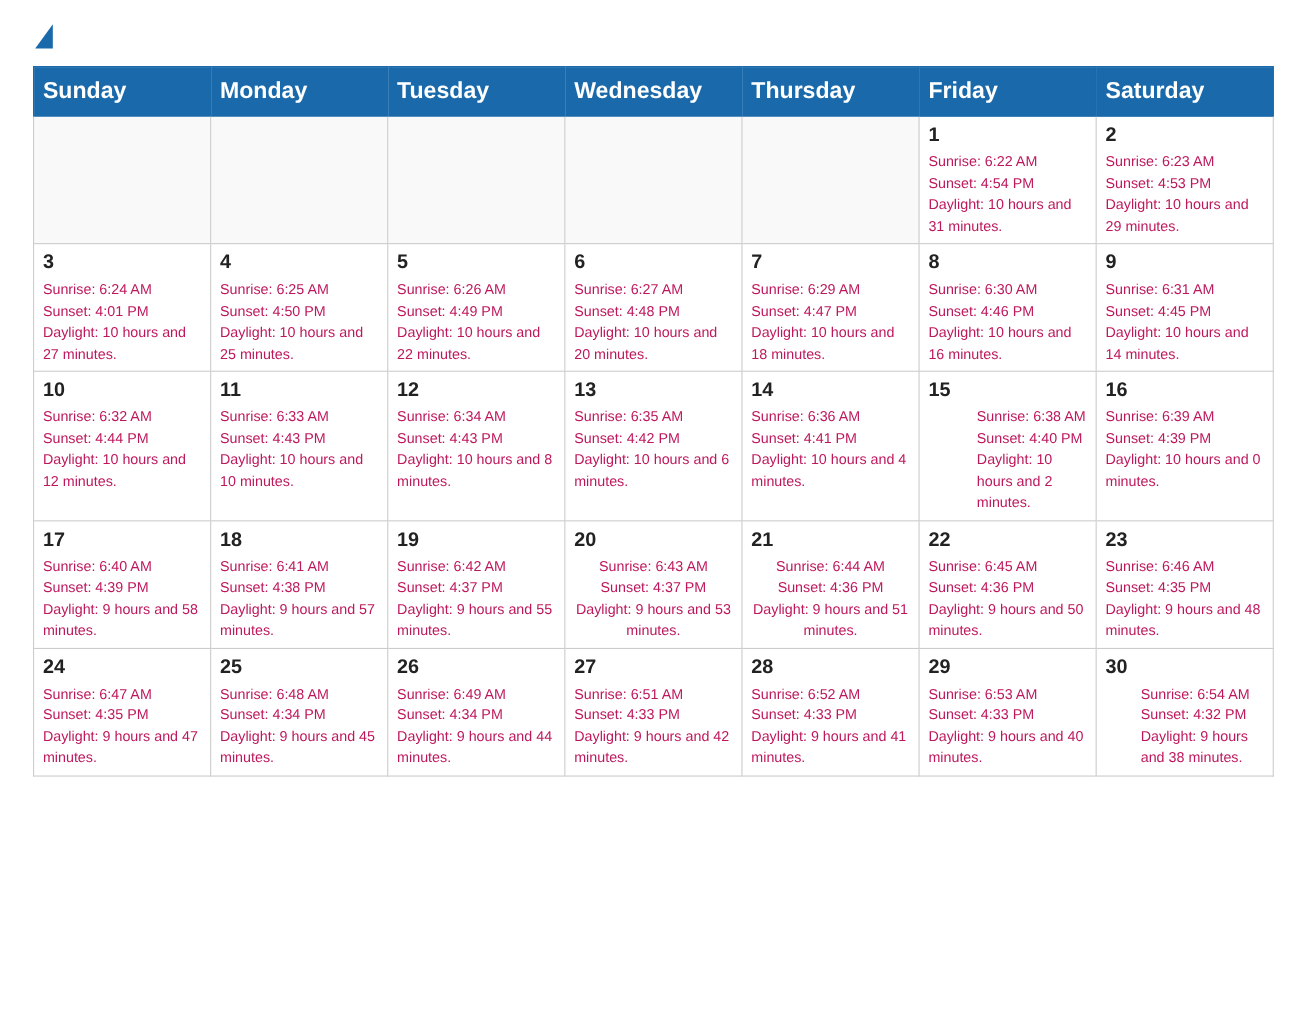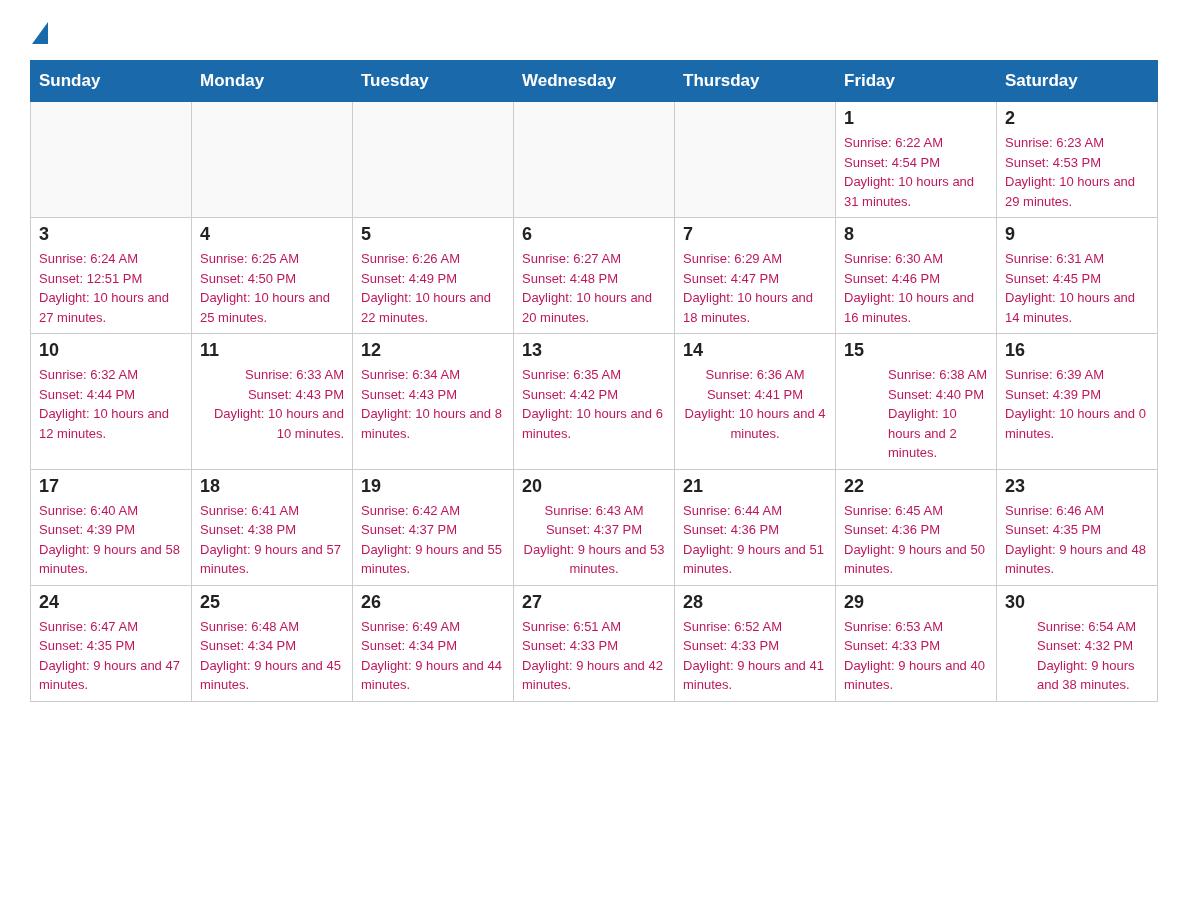--- a/index.html
+++ b/index.html
@@ -59,21 +59,21 @@
       color: #555;
     }
     .calendar-table {
       width: 100%;
       border-collapse: collapse;
       border: 1px solid #aaa;
     }
     .calendar-table thead th {
       background: #1a6aab;
       color: #fff;
-      font-size: 17px;
+      font-size: 21px;
       font-weight: bold;
       padding: 10px 8px;
       text-align: left;
       border: 1px solid #1a6aab;
     }
     .calendar-table tbody td {
       vertical-align: top;
       padding: 6px 8px;
       border: 1px solid #ccc;
       font-size: 13px;
@@ -146,21 +146,21 @@
           <span class="day-number">2</span>
           <div class="day-info" style="white-space: pre-line;">Sunrise: 6:23 AM
 Sunset: 4:53 PM
 Daylight: 10 hours and 29 minutes.</div>
         </td>
       </tr>
       <tr class="week-row">
         <td>
           <span class="day-number">3</span>
           <div class="day-info" style="white-space: pre-line;">Sunrise: 6:24 AM
-Sunset: 12:51 PM
+Sunset: 4:01 PM
 Daylight: 10 hours and 27 minutes.</div>
         </td>
         <td>
           <span class="day-number">4</span>
           <div class="day-info" style="white-space: pre-line;">Sunrise: 6:25 AM
 Sunset: 4:50 PM
 Daylight: 10 hours and 25 minutes.</div>
         </td>
         <td>
           <span class="day-number">5</span>
@@ -195,39 +195,39 @@
       </tr>
       <tr class="week-row">
         <td>
           <span class="day-number">10</span>
           <div class="day-info" style="white-space: pre-line;">Sunrise: 6:32 AM
 Sunset: 4:44 PM
 Daylight: 10 hours and 12 minutes.</div>
         </td>
         <td>
           <span class="day-number">11</span>
-          <div class="day-info" style="white-space: pre-line; text-align: right;">Sunrise: 6:33 AM
+          <div class="day-info" style="white-space: pre-line;">Sunrise: 6:33 AM
 Sunset: 4:43 PM
 Daylight: 10 hours and 10 minutes.</div>
         </td>
         <td>
           <span class="day-number">12</span>
           <div class="day-info" style="white-space: pre-line;">Sunrise: 6:34 AM
 Sunset: 4:43 PM
 Daylight: 10 hours and 8 minutes.</div>
         </td>
         <td>
           <span class="day-number">13</span>
           <div class="day-info" style="white-space: pre-line;">Sunrise: 6:35 AM
 Sunset: 4:42 PM
 Daylight: 10 hours and 6 minutes.</div>
         </td>
         <td>
           <span class="day-number">14</span>
-          <div class="day-info" style="white-space: pre-line; text-align: center;">Sunrise: 6:36 AM
+          <div class="day-info" style="white-space: pre-line;">Sunrise: 6:36 AM
 Sunset: 4:41 PM
 Daylight: 10 hours and 4 minutes.</div>
         </td>
         <td>
           <span class="day-number">15</span>
           <div class="day-info" style="white-space: pre-line; margin-left: 44px;">Sunrise: 6:38 AM
 Sunset: 4:40 PM
 Daylight: 10 hours and 2 minutes.</div>
         </td>
         <td>
@@ -257,21 +257,21 @@
 Daylight: 9 hours and 55 minutes.</div>
         </td>
         <td>
           <span class="day-number">20</span>
           <div class="day-info" style="white-space: pre-line; text-align: center;">Sunrise: 6:43 AM
 Sunset: 4:37 PM
 Daylight: 9 hours and 53 minutes.</div>
         </td>
         <td>
           <span class="day-number">21</span>
-          <div class="day-info" style="white-space: pre-line;">Sunrise: 6:44 AM
+          <div class="day-info" style="white-space: pre-line; text-align: center;">Sunrise: 6:44 AM
 Sunset: 4:36 PM
 Daylight: 9 hours and 51 minutes.</div>
         </td>
         <td>
           <span class="day-number">22</span>
           <div class="day-info" style="white-space: pre-line;">Sunrise: 6:45 AM
 Sunset: 4:36 PM
 Daylight: 9 hours and 50 minutes.</div>
         </td>
         <td>

